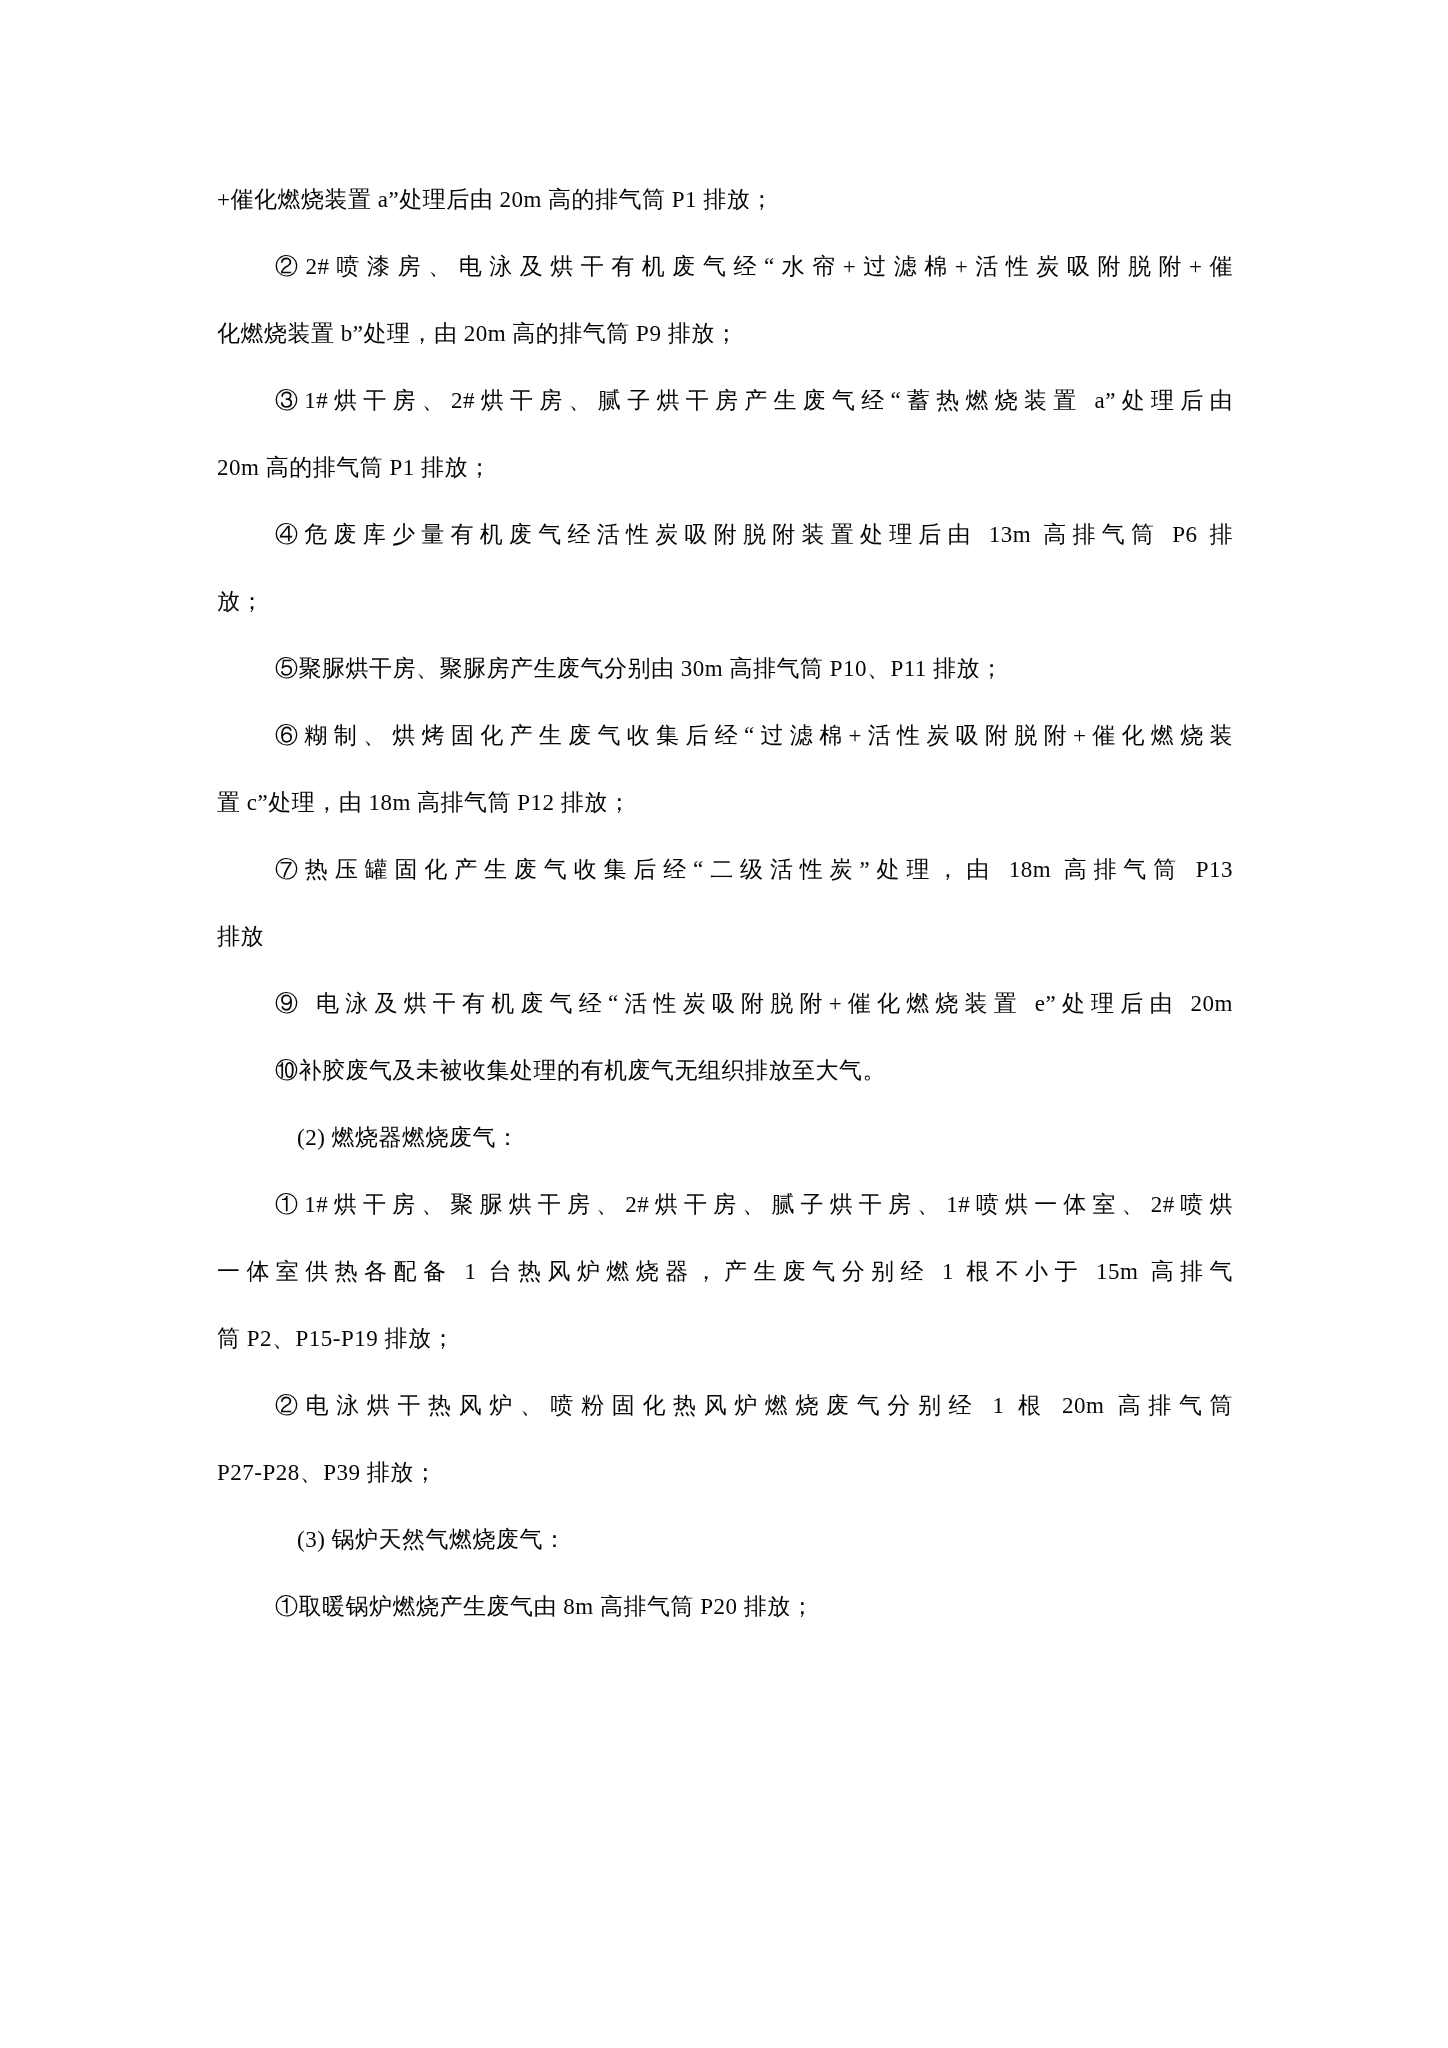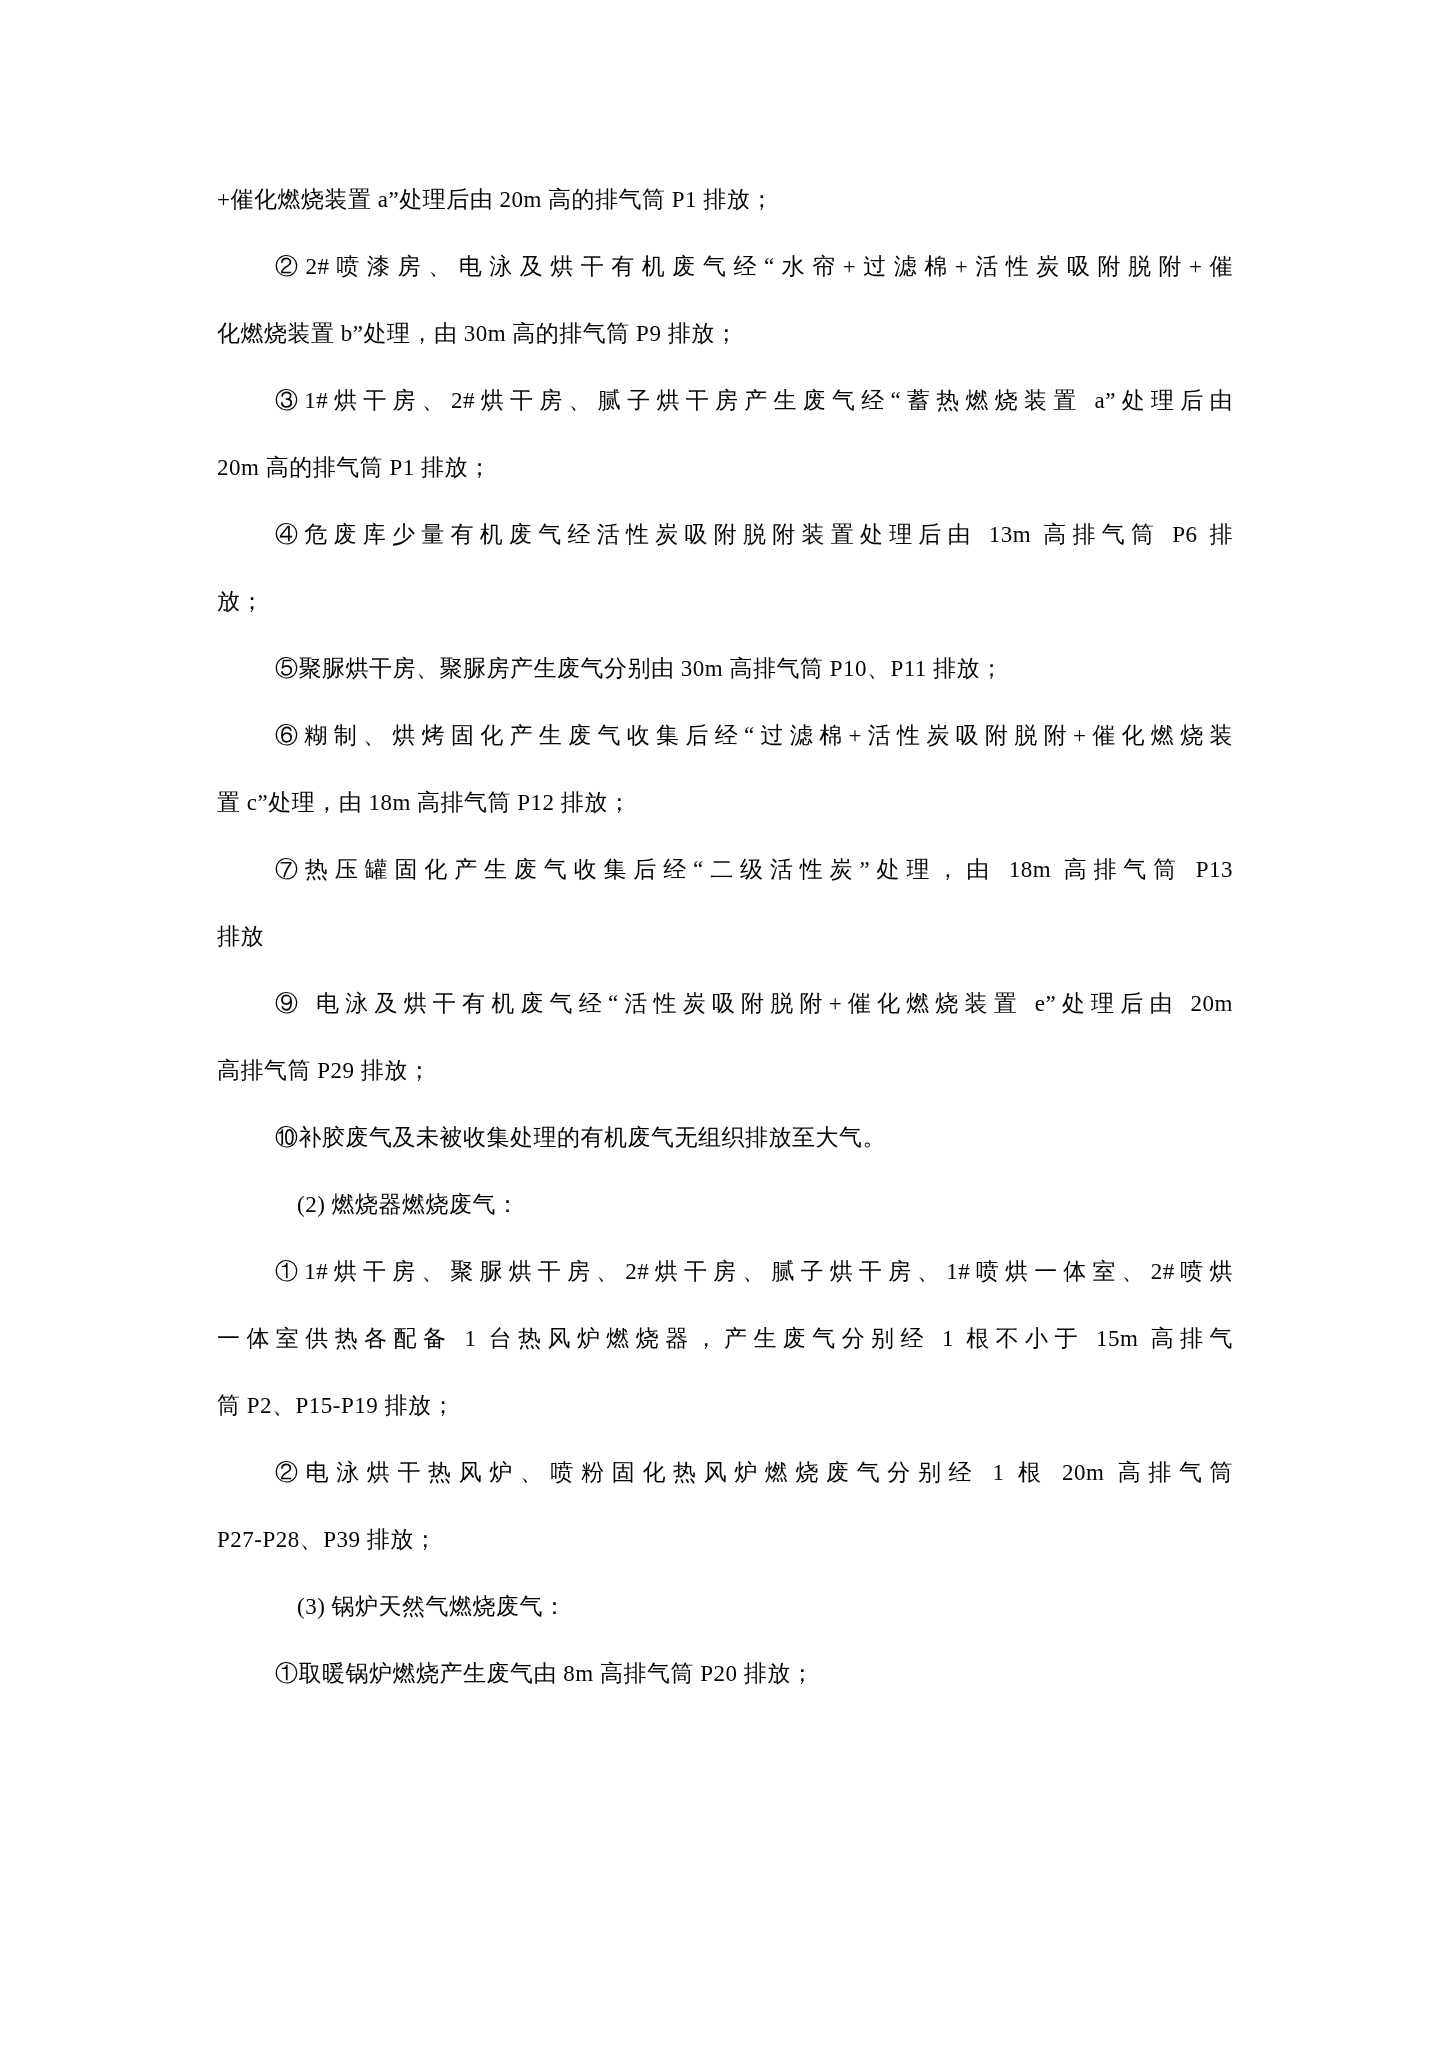--- a/index.html
+++ b/index.html
@@ -42,32 +42,31 @@
   
   .ind2 { padding-left: 80px; }
 </style>
 </head>
 <body>
 
 <div class="page">
   <div class="doc-body">
     <div class="ln">+催化燃烧装置 a”处理后由 20m 高的排气筒 P1 排放；</div>
     <div class="ln just ind">②2#喷漆房、电泳及烘干有机废气经“水帘+过滤棉+活性炭吸附脱附+催</div>
-    <div class="ln">化燃烧装置 b”处理，由 30m 高的排气筒 P9 排放；</div>
+    <div class="ln">化燃烧装置 b”处理，由 20m 高的排气筒 P9 排放；</div>
     <div class="ln just ind">③1#烘干房、2#烘干房、腻子烘干房产生废气经“蓄热燃烧装置 a”处理后由</div>
     <div class="ln">20m 高的排气筒 P1 排放；</div>
     <div class="ln just ind">④危废库少量有机废气经活性炭吸附脱附装置处理后由 13m 高排气筒 P6 排</div>
     <div class="ln">放；</div>
     <div class="ln ind">⑤聚脲烘干房、聚脲房产生废气分别由 30m 高排气筒 P10、P11 排放；</div>
     <div class="ln just ind">⑥糊制、烘烤固化产生废气收集后经“过滤棉+活性炭吸附脱附+催化燃烧装</div>
     <div class="ln">置 c”处理，由 18m 高排气筒 P12 排放；</div>
     <div class="ln just ind">⑦热压罐固化产生废气收集后经“二级活性炭”处理，由 18m 高排气筒 P13</div>
     <div class="ln">排放</div>
     <div class="ln just ind">⑨ 电泳及烘干有机废气经“活性炭吸附脱附+催化燃烧装置 e”处理后由 20m</div>
-    <div class="ln">高排气筒 P29 排放；</div>
     <div class="ln ind">⑩补胶废气及未被收集处理的有机废气无组织排放至大气。</div>
     <div class="ln ind2">(2) 燃烧器燃烧废气：</div>
     <div class="ln just ind">①1#烘干房、聚脲烘干房、2#烘干房、腻子烘干房、1#喷烘一体室、2#喷烘</div>
     <div class="ln just">一体室供热各配备 1 台热风炉燃烧器，产生废气分别经 1 根不小于 15m 高排气</div>
     <div class="ln">筒 P2、P15-P19 排放；</div>
     <div class="ln just ind">②电泳烘干热风炉、喷粉固化热风炉燃烧废气分别经 1 根 20m 高排气筒</div>
     <div class="ln">P27-P28、P39 排放；</div>
     <div class="ln ind2">(3) 锅炉天然气燃烧废气：</div>
     <div class="ln ind">①取暖锅炉燃烧产生废气由 8m 高排气筒 P20 排放；</div>
   </div>

